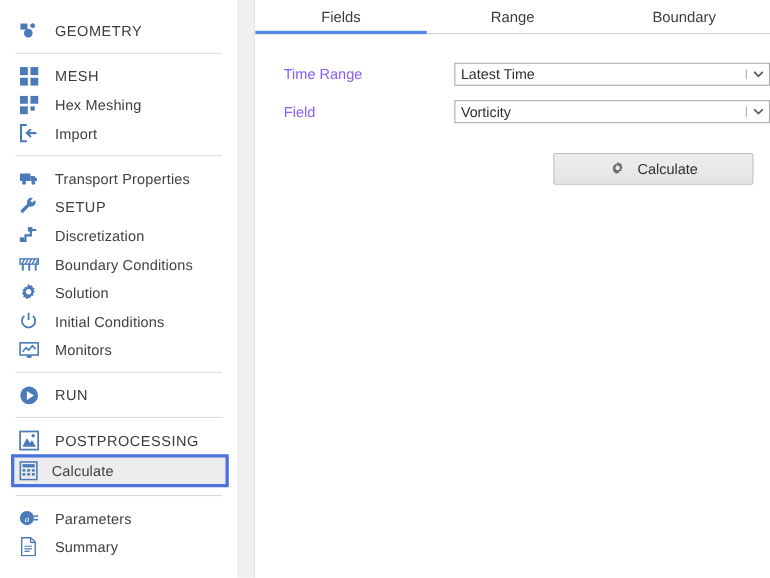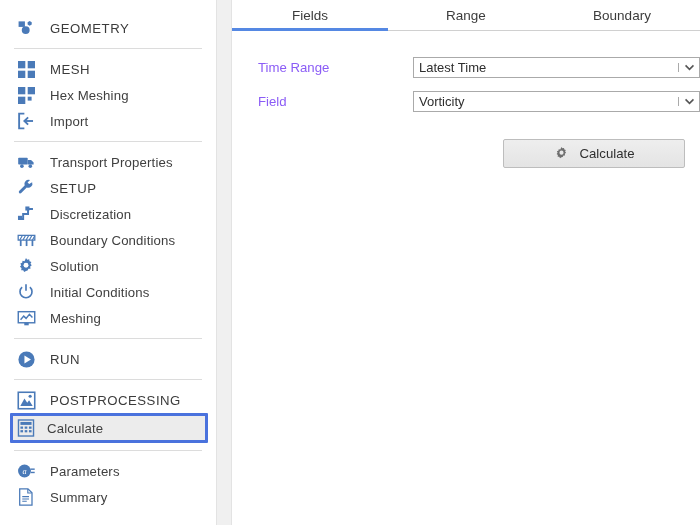--- a/index.html
+++ b/index.html
@@ -326,21 +326,21 @@
             <span class="nav-label">Initial Conditions</span>
           </div>
           <div class="nav-item">
             <span class="ico">
               <svg width="19" height="19" viewBox="0 0 24 24">
                 <rect x="1.6" y="3.4" width="20.8" height="14" fill="none" stroke="#4a7ab8" stroke-width="1.8"></rect>
                 <path d="M4.5 13.5l4-4.5 3 2.8 4.2-5.2 3.8 4" fill="none" stroke="#4a7ab8" stroke-width="1.8"></path>
                 <rect x="9.2" y="17.4" width="5.6" height="3.2" fill="#4a7ab8"></rect>
               </svg>
             </span>
-            <span class="nav-label">Meshing</span>
+            <span class="nav-label">Monitors</span>
           </div>
         </div>
         <div class="nav-sep"></div>
         <div class="nav-group">
           <div class="nav-item section">
             <span class="ico">
               <svg width="19" height="19" viewBox="0 0 24 24">
                 <circle cx="12" cy="12" r="10.2" fill="#4a7ab8"></circle>
                 <path d="M9.4 6.8l8.2 5.2-8.2 5.2z" fill="#ffffff"></path>
               </svg>

